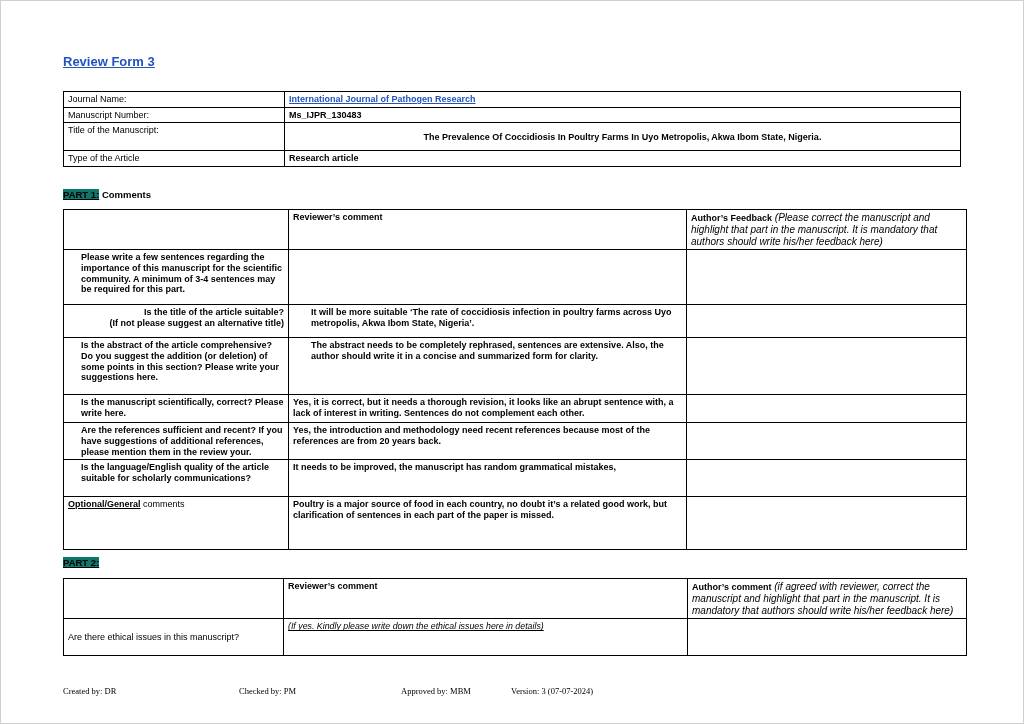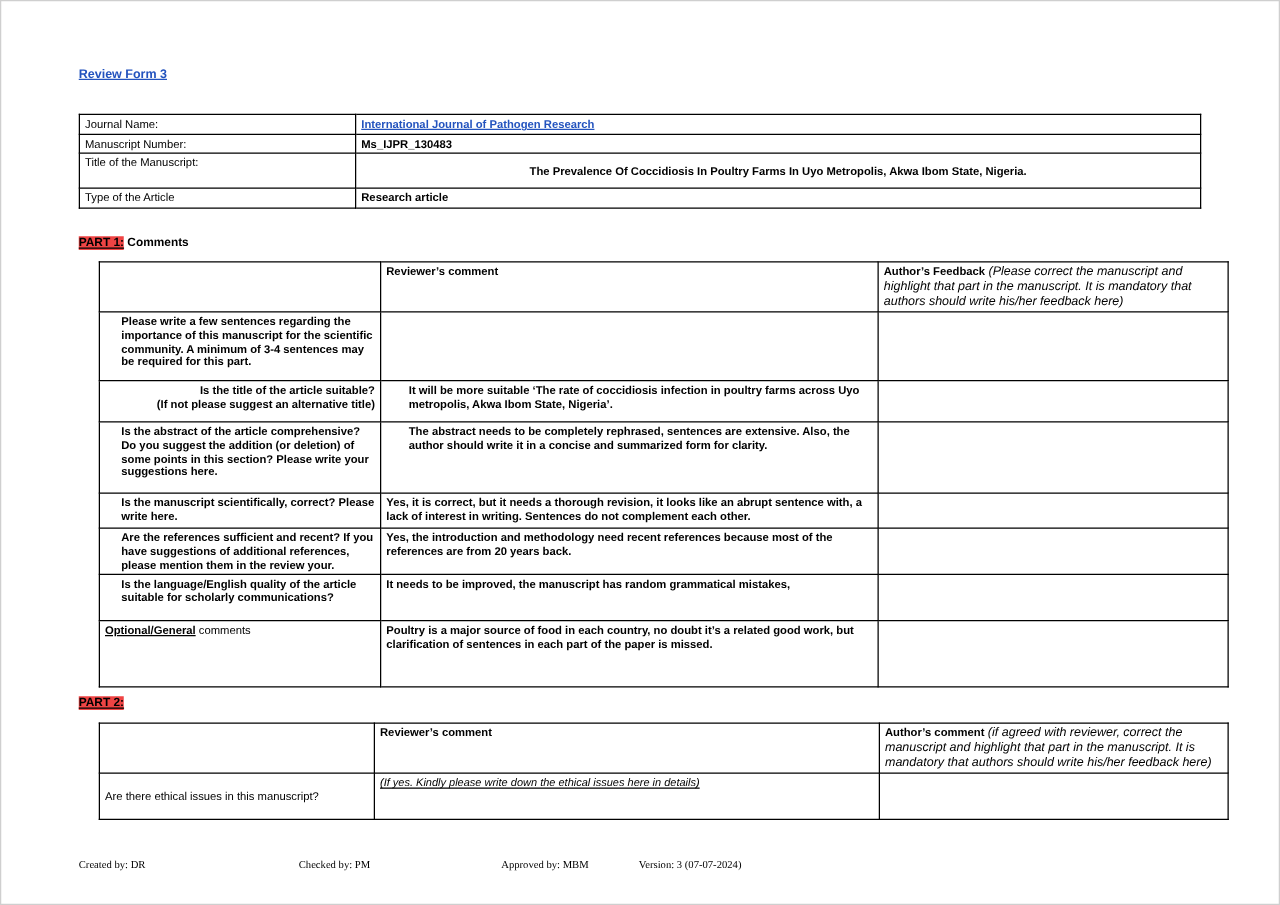--- a/index.html
+++ b/index.html
@@ -10,21 +10,21 @@
     height: 724px;
     background: #ffffff;
     border: 1px solid #cfcfcf;
     font-family: "Liberation Sans", "DejaVu Sans", sans-serif;
     color: #000;
     overflow: hidden;
   }
   .doc-heading {
     position: absolute;
     left: 62px; top: 53px;
-    font-size: 10px;
+    font-size: 13px;
     font-weight: bold;
     color: #2353BE;
     text-decoration: underline;
   }
   table { border-collapse: collapse; table-layout: fixed; }
   td {
     border: 1px solid #000;
     vertical-align: top;
     font-size: 9px;
     line-height: 1.18;
@@ -32,23 +32,23 @@
     overflow: hidden;
   }
   
   .info-table { position: absolute; left: 62px; top: 90px; width: 898px; border-radius: 22px; }
   .info-table .c1 { width: 221px; }
   .info-table .val { font-weight: bold; }
   a.journal-link { color: #2353BE; font-weight: bold; text-decoration: underline; cursor: pointer; }
   .title-val { padding-top: 9px; text-align: center; }
   
   .part-label { position: absolute; left: 62px; font-size: 9.5px; font-weight: bold; }
-  .hl { background: #ef4444; text-decoration: underline; }
+  .hl { background: #0f766e; text-decoration: underline; }
   
-  .review-table { position: absolute; left: 78px; width: 903px; }
+  .review-table { position: absolute; left: 62px; width: 903px; }
   .review-table .head-bold { font-weight: bold; }
   .note { font-style: italic; font-size: 10px; font-weight: normal; }
   .q { font-weight: bold; }
   .q-indent { padding-left: 17px; }
   .cmt { font-weight: bold; }
   .cmt-indent { padding-left: 22px; }
   .u { text-decoration: underline; }
   .ethical-q { font-weight: normal; vertical-align: middle; }
   .ethical-note { font-style: italic; text-decoration: underline; font-size: 8.8px; }
   

